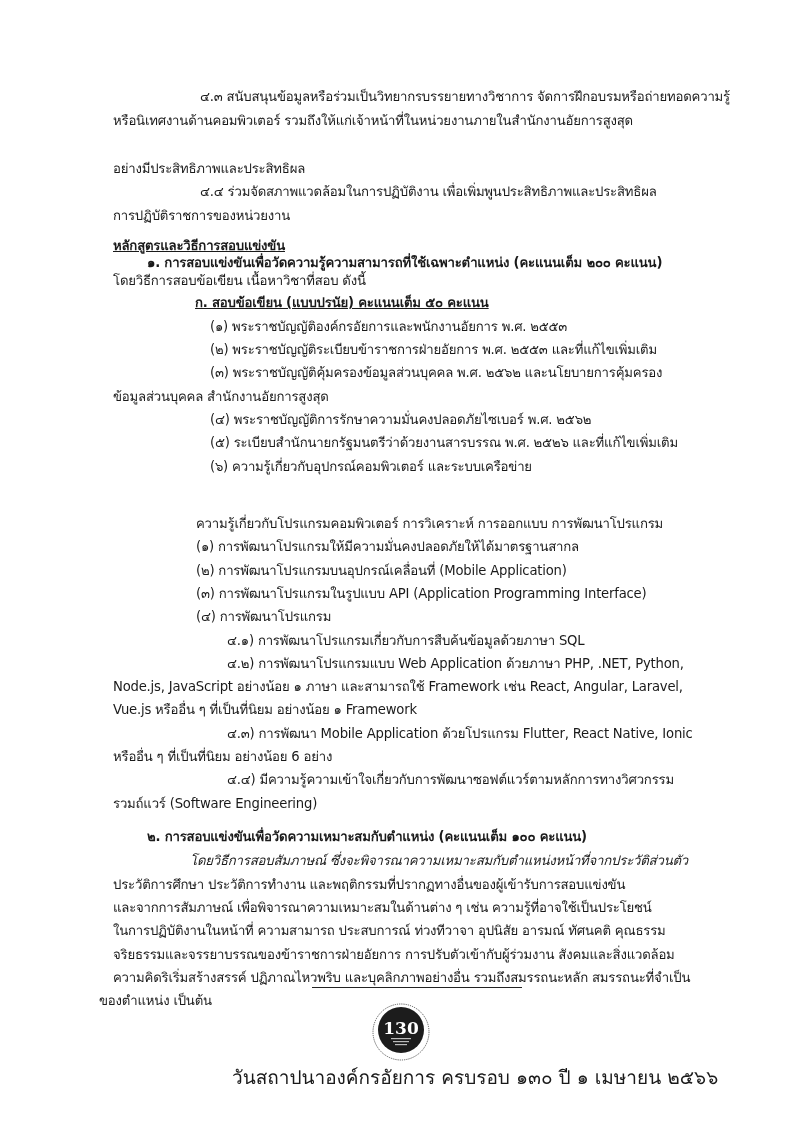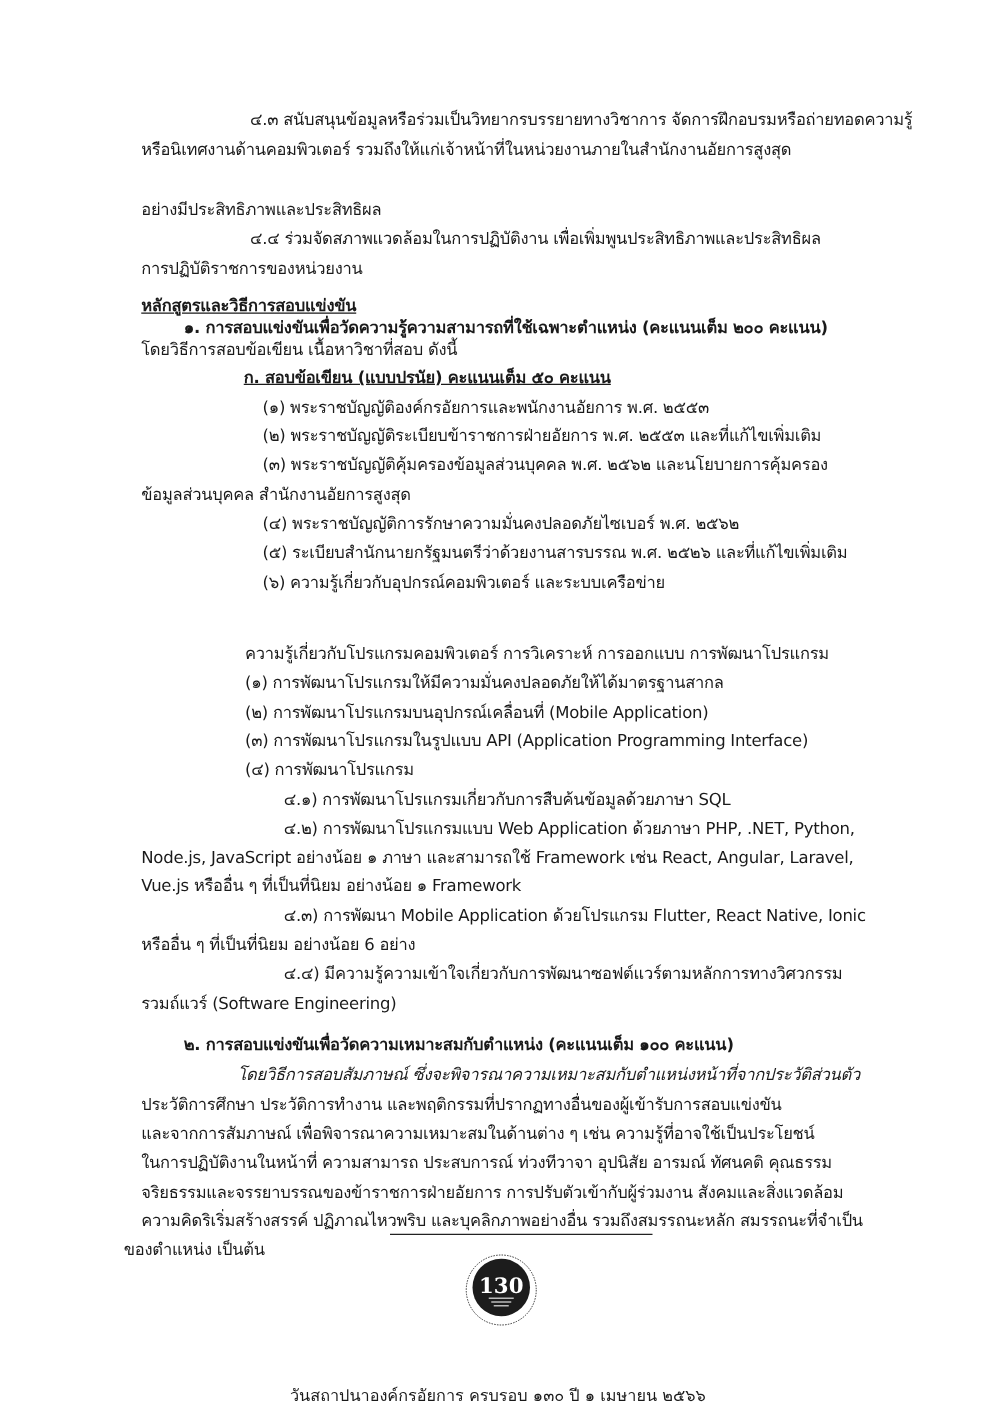--- a/index.html
+++ b/index.html
@@ -12,21 +12,21 @@
     position: absolute; white-space: nowrap; font-size: 13.2px; line-height: 18px;
     letter-spacing: -0.2px;
   }
   .b { font-weight: bold; }
   .u { text-decoration: underline; font-weight: bold; }
   .rule {
     position: absolute; left: 312px; top: 987px; width: 210px; height: 0;
     border-top: 1.5px solid #222;
   }
   .logo { position: absolute; left: 372px; top: 1003px; width: 58px; height: 58px; }
-  .footer { position: absolute; left: 232px; top: 1062px; font-size: 13px; white-space: nowrap; margin-top: 44px; }
+  .footer { position: absolute; left: 232px; top: 1062px; font-size: 19px; white-space: nowrap; }
 </style>
 </head>
 <body>
 
 <div class="page">
 
   <div class="ln" style="left:200px;top:88px;">๔.๓ สนับสนุนข้อมูลหรือร่วมเป็นวิทยากรบรรยายทางวิชาการ จัดการฝึกอบรมหรือถ่ายทอดความรู้</div>
   <div class="ln" style="left:113px;top:112px;">หรือนิเทศงานด้านคอมพิวเตอร์ รวมถึงให้แก่เจ้าหน้าที่ในหน่วยงานภายในสำนักงานอัยการสูงสุด</div>
   <div class="ln" style="left:113px;top:160px;">อย่างมีประสิทธิภาพและประสิทธิผล</div>
 

